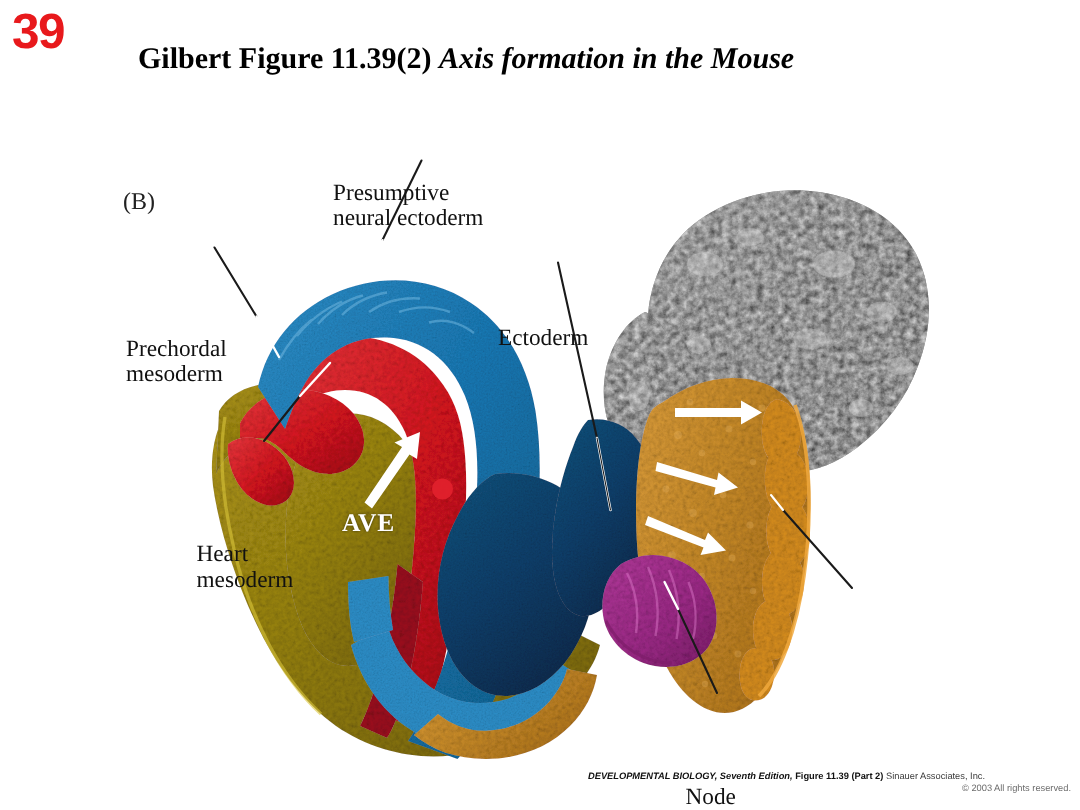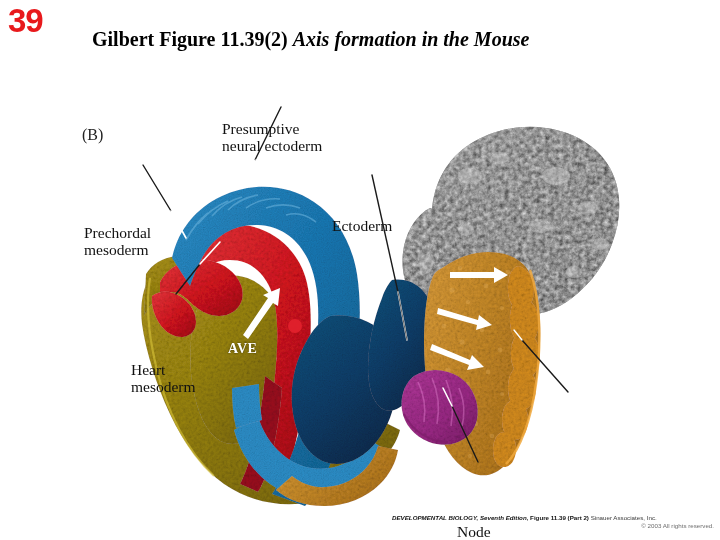--- a/index.html
+++ b/index.html
@@ -29,21 +29,21 @@
   #figure{position:absolute;left:0;top:58px;width:720px;height:450px;}
   #fig-svg{position:absolute;left:0;top:0;}
 
   
   .lbl{
     position:absolute;color:#111;
     font-family:"Liberation Serif",serif;
     font-size:15.5px;line-height:17px;white-space:pre;
   }
   .lbl.white{
-    color:#ffffff;font-weight:bold;letter-spacing:.6px;font-size:14px;
+    color:#ffffff;font-weight:bold;letter-spacing:.6px;font-size:17px;
     text-shadow:0 0 2px rgba(0,0,0,.55);
     text-align:center;
   }
   #lbl-panel{left:82px;top:68px;font-size:16px;color:#222;}
   #lbl-presumptive{left:222px;top:62px;}
   #lbl-prechordal{left:84px;top:126px;margin-top:40px;}
   #lbl-ectoderm{left:332px;top:159px;}
   #lbl-heart{left:118px;top:303px;margin-left:13px;}
   #lbl-ave{left:228px;top:282px;}
   #lbl-epiblast{left:518px;top:403px;}

